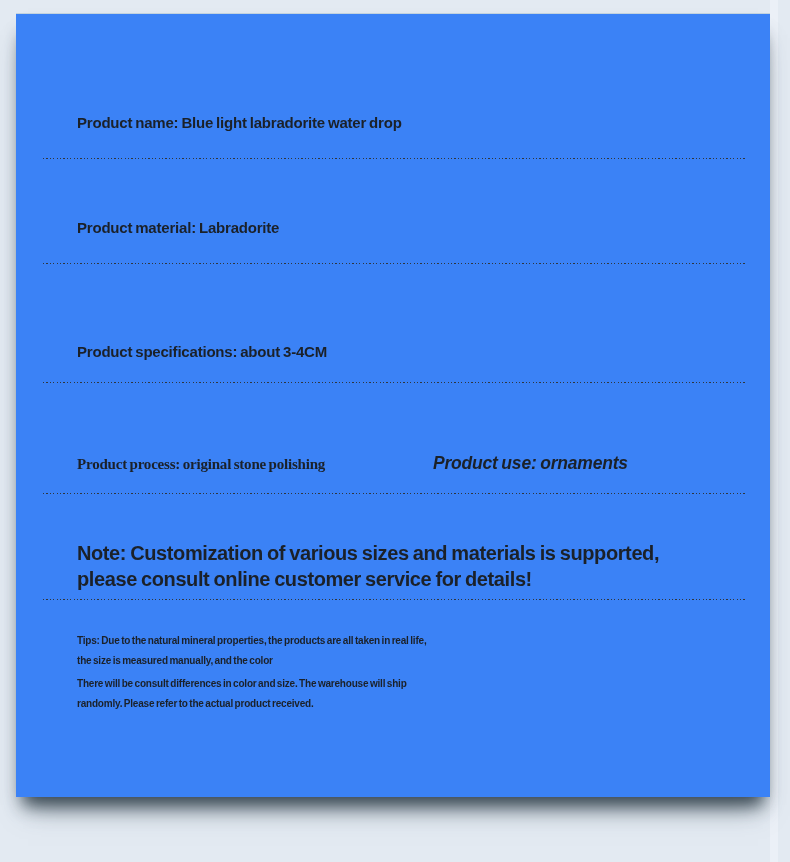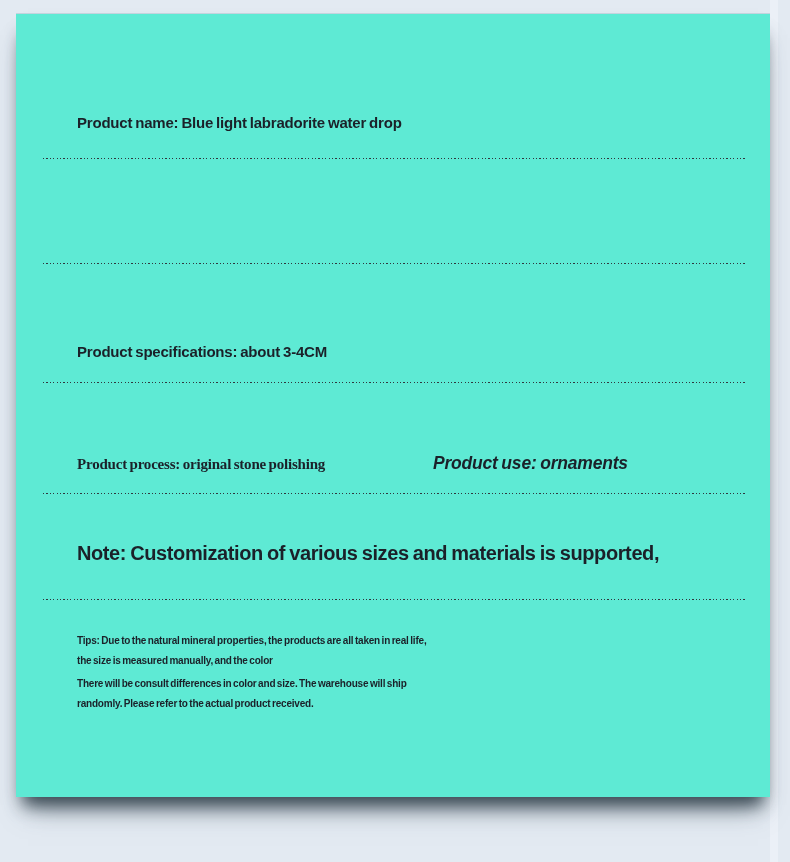--- a/index.html
+++ b/index.html
@@ -21,21 +21,21 @@
     width: 8px;
     height: 862px;
     background: #ebf0f7;
   }
   .card {
     position: absolute;
     left: 16px;
     top: 13px;
     width: 754px;
     height: 783px;
-    background: #5eead4;
+    background: #3b82f6;
     border-top: 1px solid #c3d3de;
     box-shadow: 0 15px 16px -7px rgba(47, 62, 73, 0.9),
                 0 22px 26px -12px rgba(60, 76, 88, 0.55);
     color: #1b2129;
     font-weight: 700;
     letter-spacing: -0.2px;
     word-spacing: -1px;
   }
   .row {
     position: absolute;
@@ -79,35 +79,37 @@
 <body>
 
 <div class="right-strip"></div>
 
 <div class="card">
 
   <div class="row fs-base" style="top: 99px;">Product name: Blue light labradorite water drop</div>
 
   <div class="dotted" style="top: 144px;"></div>
 
+  <div class="row fs-base" style="top: 204px;">Product material: Labradorite</div>
 
   <div class="dotted" style="top: 249px;"></div>
 
   <div class="row fs-base" style="top: 328px;">Product specifications: about 3-4CM</div>
 
   <div class="dotted" style="top: 368px;"></div>
 
   <div class="row fs-base" style="top: 441px; font-family: Liberation Serif, serif;">Product process: original stone polishing</div>
 
   <div class="row fs-big" style="top: 438px; left: 417px; font-style: italic;">Product use: ornaments</div>
 
   <div class="dotted" style="top: 479px;"></div>
 
   <div class="note-block">
     <div>Note: Customization of various sizes and materials is supported,</div>
+    <div>please consult online customer service for details!</div>
   </div>
 
   <div class="dotted" style="top: 585px;"></div>
 
   <div class="tips-block" style="top: 617px;">
     <div>Tips: Due to the natural mineral properties, the products are all taken in real life,</div>
     <div>the size is measured manually, and the color</div>
   </div>
 
   <div class="tips-block" style="top: 660px;">

